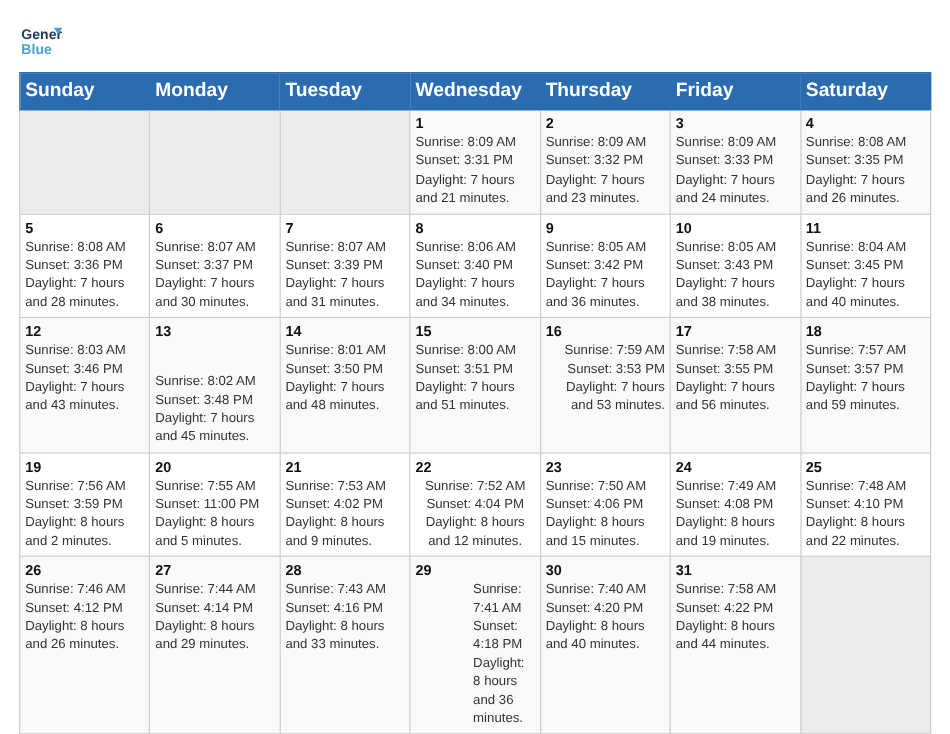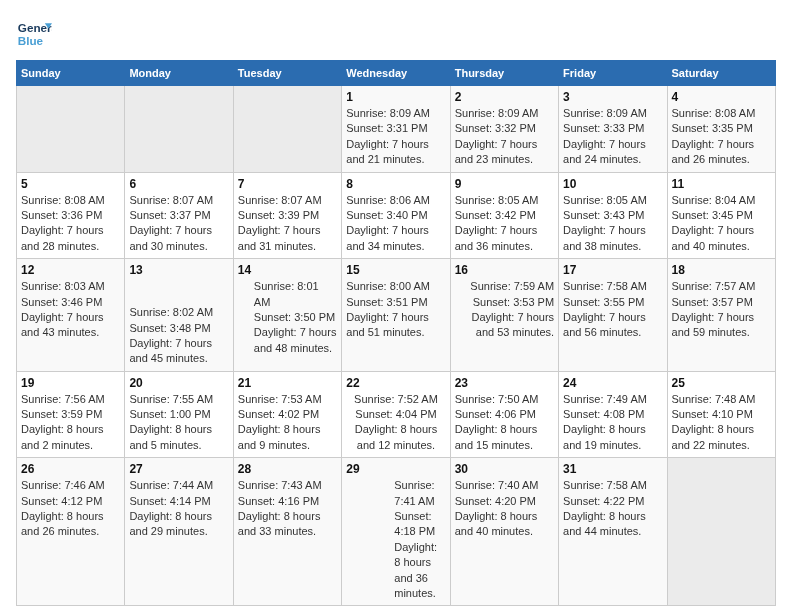--- a/index.html
+++ b/index.html
@@ -40,21 +40,21 @@
     table {
       width: 100%;
       border-collapse: collapse;
       font-size: 10.5px;
     }
     thead tr th {
       background: #2b6cb0;
       color: #fff;
       padding: 6px 4px;
       text-align: left;
-      font-size: 11px;
+      font-size: 16px;
       font-weight: bold;
       border: 1px solid #2b6cb0;
     }
     tbody tr td {
       border: 1px solid #ccc;
       vertical-align: top;
       padding: 4px 4px;
       width: 108px;
       min-height: 80px;
       background: #fff;
@@ -204,21 +204,21 @@
         </td>
         <td>
           <div class="day-number">13</div>
           <div class="day-info" style="white-space: pre-line; margin-top: 28px;">Sunrise: 8:02 AM
 Sunset: 3:48 PM
 Daylight: 7 hours
 and 45 minutes.</div>
         </td>
         <td>
           <div class="day-number">14</div>
-          <div class="day-info" style="white-space: pre-line; margin-left: 16px;">Sunrise: 8:01 AM
+          <div class="day-info" style="white-space: pre-line;">Sunrise: 8:01 AM
 Sunset: 3:50 PM
 Daylight: 7 hours
 and 48 minutes.</div>
         </td>
         <td>
           <div class="day-number">15</div>
           <div class="day-info" style="white-space: pre-line;">Sunrise: 8:00 AM
 Sunset: 3:51 PM
 Daylight: 7 hours
 and 51 minutes.</div>
@@ -249,21 +249,21 @@
         <td>
           <div class="day-number">19</div>
           <div class="day-info" style="white-space: pre-line;">Sunrise: 7:56 AM
 Sunset: 3:59 PM
 Daylight: 8 hours
 and 2 minutes.</div>
         </td>
         <td>
           <div class="day-number">20</div>
           <div class="day-info" style="white-space: pre-line;">Sunrise: 7:55 AM
-Sunset: 1:00 PM
+Sunset: 11:00 PM
 Daylight: 8 hours
 and 5 minutes.</div>
         </td>
         <td>
           <div class="day-number">21</div>
           <div class="day-info" style="white-space: pre-line;">Sunrise: 7:53 AM
 Sunset: 4:02 PM
 Daylight: 8 hours
 and 9 minutes.</div>
         </td>

